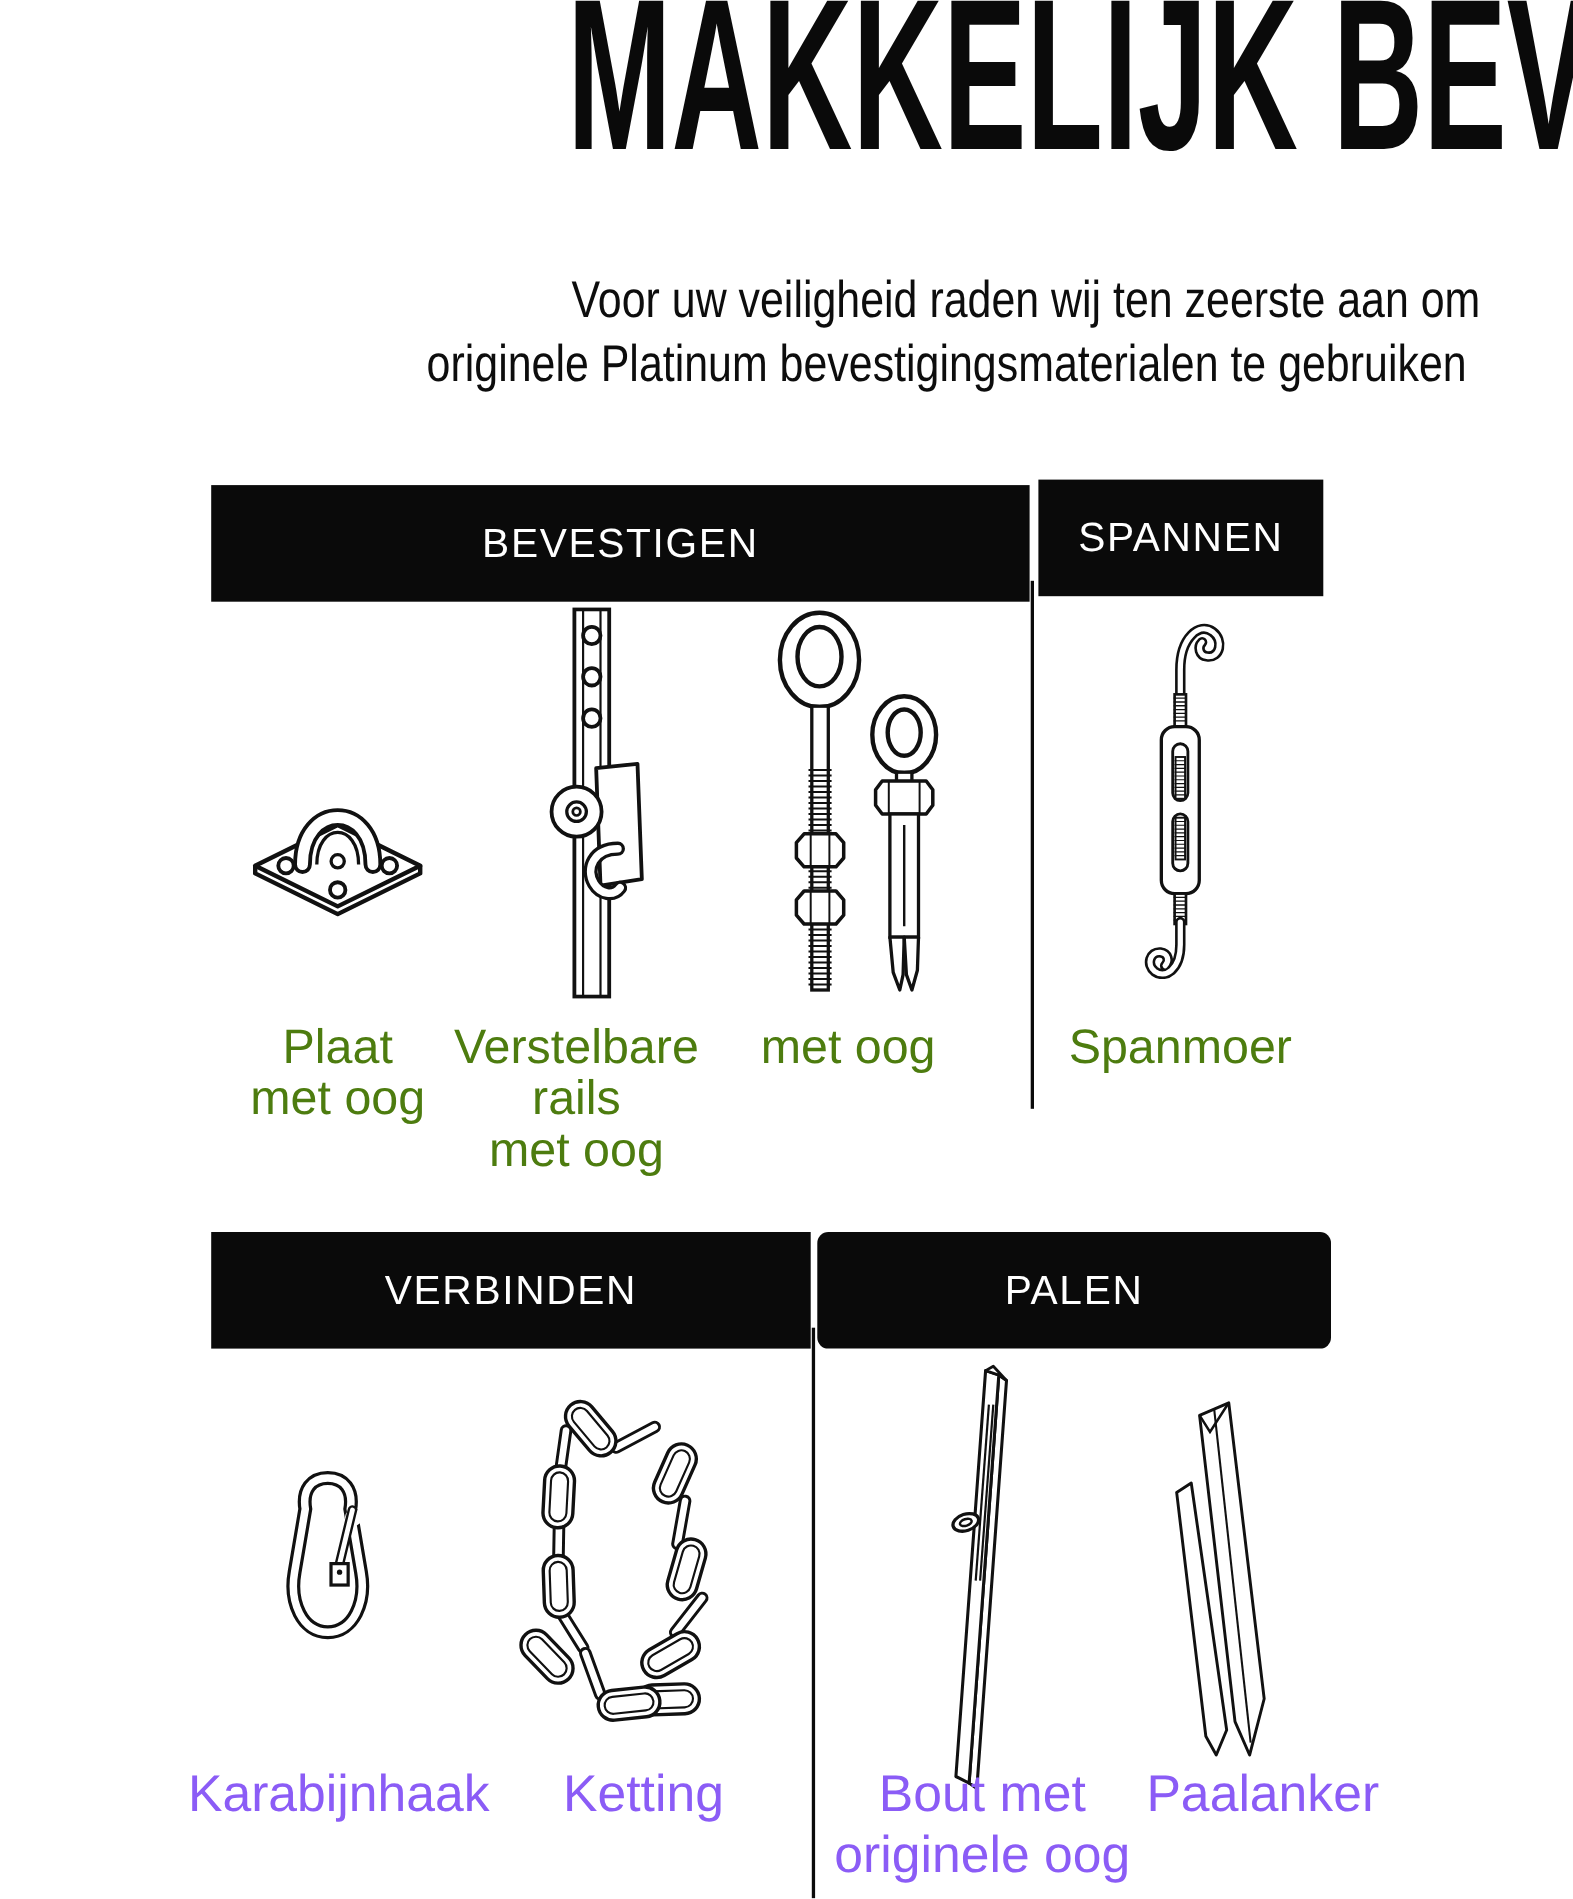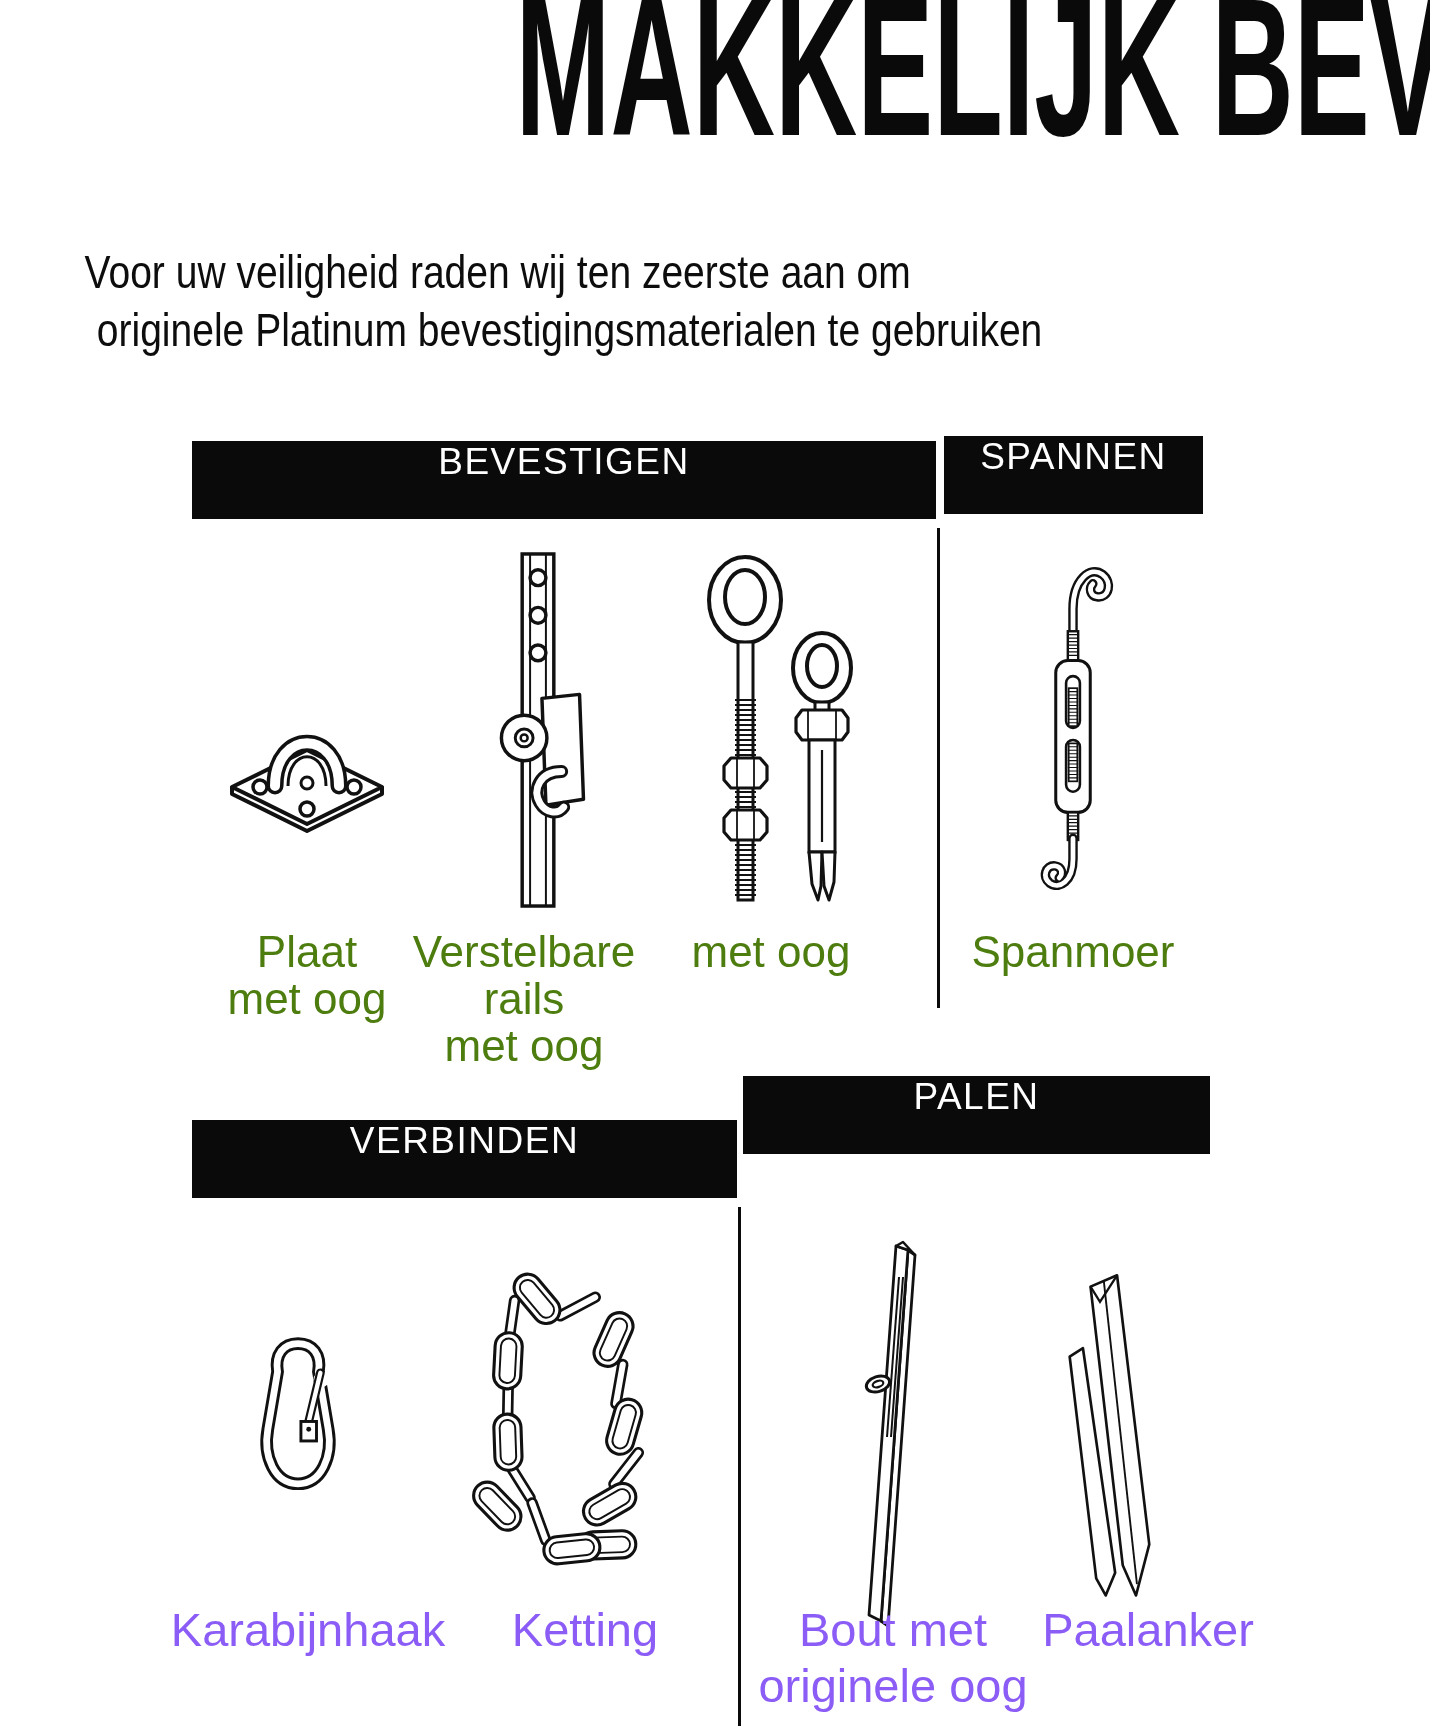--- a/index.html
+++ b/index.html
@@ -1,26 +1,26 @@
 <!DOCTYPE html>
 <html><head>
 <meta charset="utf-8">
 <style>
   html,body{margin:0;padding:0;background:#fff;}
   .page{position:relative;width:1430px;height:1726px;background:#ffffff;
         font-family:"Liberation Sans",sans-serif;color:#0b0b0b;overflow:hidden;}
   .ttl{position:absolute;left:0;top:-30px;width:1430px;text-align:center;
        white-space:nowrap;font-weight:bold;font-size:196px;line-height:1;color:#0a0a0a;}
   .ttl>span{display:inline-block;transform:scaleX(0.581);transform-origin:center;}
-  .sub{position:absolute;left:0;top:243px;width:1430px;text-align:left;
+  .sub{position:absolute;left:0;top:243px;width:1430px;text-align:right;
        font-size:47px;line-height:58px;color:#0d0d0d;}
   .sub .ln{display:block;}
   .sub .ln>span{display:inline-block;transform:scaleX(0.83);transform-origin:center;white-space:nowrap;}
-  .bar{position:absolute;height:78px;background:#0a0a0a;color:#ffffff;
-       display:flex;align-items:flex-start;justify-content:center;
+  .bar{position:absolute;height:106px;background:#0a0a0a;color:#ffffff;
+       display:flex;align-items:center;justify-content:center;
        font-size:37px;letter-spacing:1.5px;}
   .vline{position:absolute;width:3px;background:#0a0a0a;}
   .icon{position:absolute;}
   .icon svg{width:100%;height:100%;display:block;}
   .lbl{position:absolute;text-align:center;font-size:44px;line-height:47px;color:#4d7c0f;}
   .lbl2{position:absolute;text-align:center;font-size:47px;line-height:56px;color:#8b5cf6;}
 </style>
 </head>
 <body>
 
@@ -133,21 +133,21 @@
   <div class="lbl" style="left:651px;width:240px;top:928px;">
     <div>met oog</div>
   </div>
   <div class="lbl" style="left:953px;width:240px;top:928px;">
     <div>Spanmoer</div>
   </div>
 
   <div class="bar" style="left:192px;top:1120px;width:545px;">
     <span>VERBINDEN</span>
   </div>
-  <div class="bar" style="left:743px;top:1076px;width:467px;">
+  <div class="bar" style="left:743px;top:1120px;width:467px;border-radius:10px;">
     <span>PALEN</span>
   </div>
   <div class="vline" style="left:738px;top:1207px;height:519px;"></div>
 
   <div class="icon" style="left:243px;top:1328px;width:110px;height:185px;">
     <svg viewBox="0 0 110 190">
       <path d="M55,16 C40,16 31,27 34,45 L24,104 C19,132 31,160 55,160 C79,160 91,132 86,104 L76,45 C79,27 70,16 55,16 Z" fill="none" stroke="#111" stroke-width="13" stroke-linecap="round"></path>
       <path d="M55,16 C40,16 31,27 34,45 L24,104 C19,132 31,160 55,160 C79,160 91,132 86,104 L76,45 C79,27 70,16 55,16 Z" fill="none" stroke="#fff" stroke-width="7" stroke-linecap="round"></path>
       <circle cx="79" cy="53" r="8" fill="#fff"></circle>
       <line x1="78" y1="46" x2="66" y2="96" stroke="#111" stroke-width="9" stroke-linecap="round"></line>

